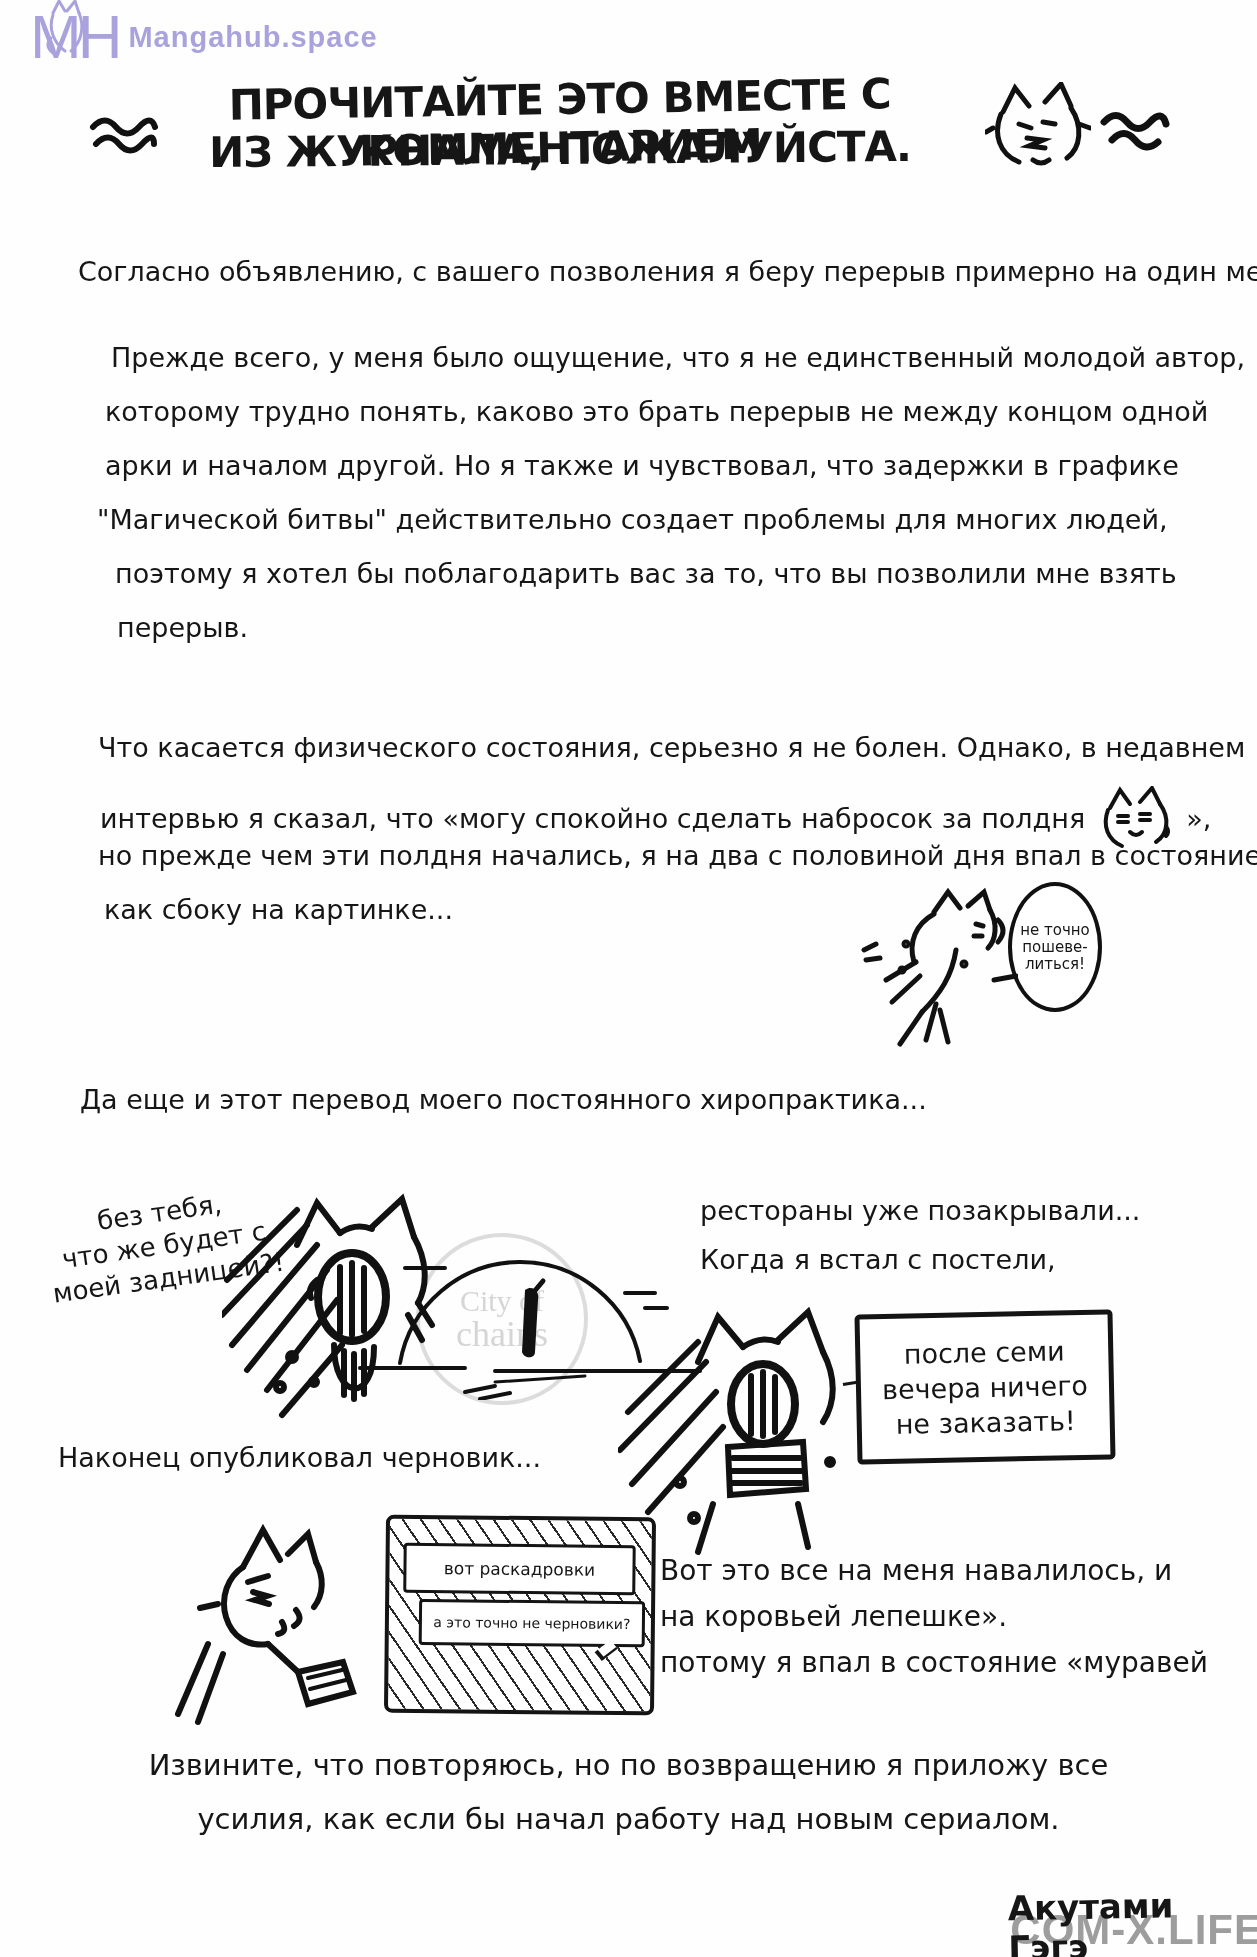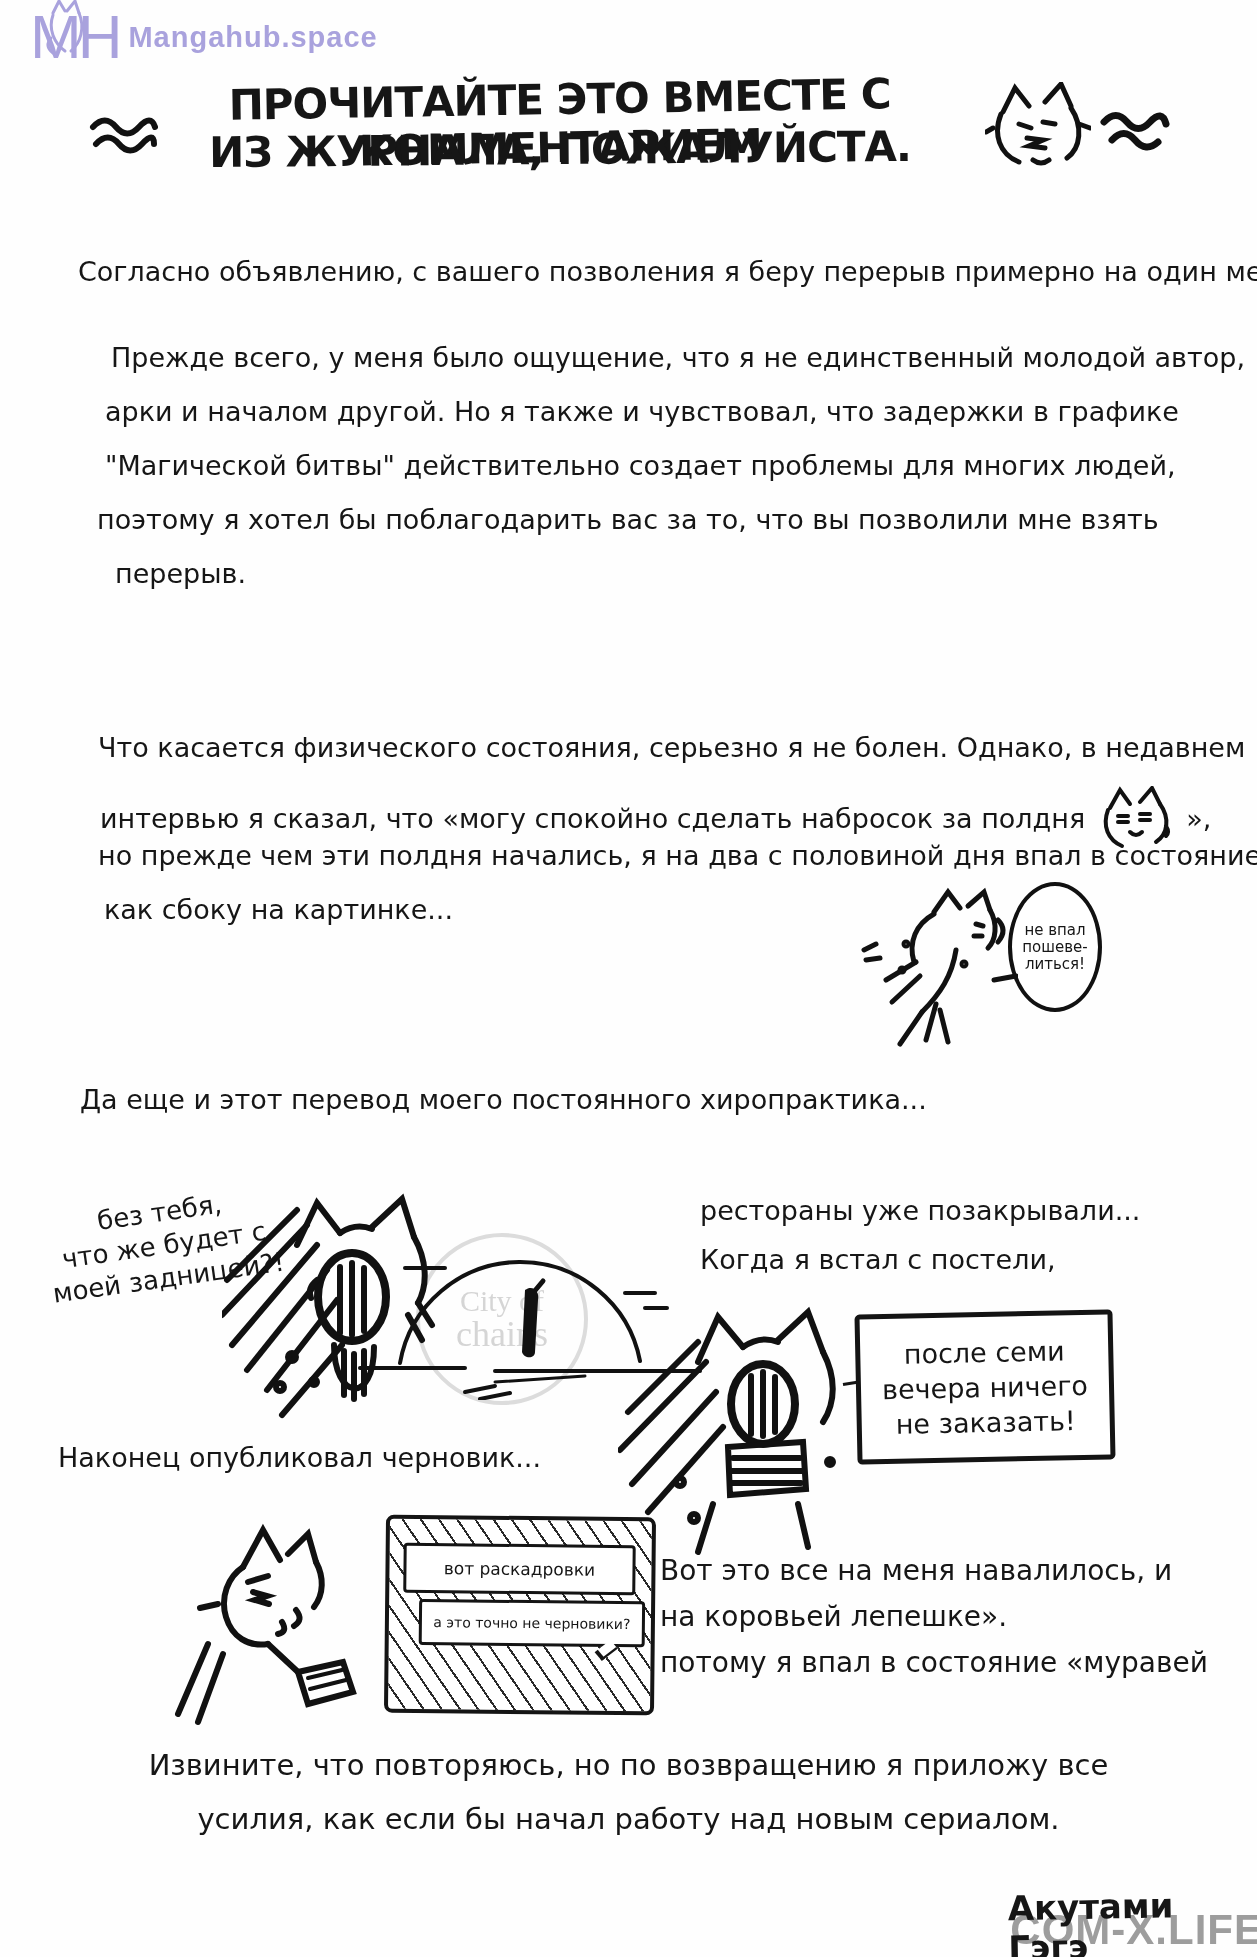--- a/index.html
+++ b/index.html
@@ -121,20 +121,21 @@
     <g fill="none" stroke="#111" stroke-width="7" stroke-linecap="round">
       <path d="M4 18 q12 -13 23 0 t23 0 t16 2"></path>
         <path d="M12 36 q12 -13 23 0 t23 2"></path>
     </g>
   </svg>
 
   <div class="abs hand" style="left:78px;top:256px;">Согласно объявлению, с вашего позволения я беру перерыв примерно на один месяц.</div>
 
   <div id="p2" class="abs">
     <div class="hand p2line">Прежде всего, у меня было ощущение, что я не единственный молодой автор,</div>
+    <div class="hand p2line">которому трудно понять, каково это брать перерыв не между концом одной</div>
     <div class="hand p2line">арки и началом другой. Но я также и чувствовал, что задержки в графике</div>
     <div class="hand p2line">"Магической битвы" действительно создает проблемы для многих людей,</div>
     <div class="hand p2line">поэтому я хотел бы поблагодарить вас за то, что вы позволили мне взять</div>
     <div class="hand p2line">перерыв.</div>
   </div>
 
   <div class="abs hand" style="left:98px;top:732px;">Что касается физического состояния, серьезно я не болен. Однако, в недавнем</div>
   <div class="abs hand" style="left:100px;top:786px;">
     <span>интервью я сказал, что «могу спокойно сделать набросок за полдня</span>
     <svg style="display:inline-block;vertical-align:-22px;margin:0 4px;" width="76" height="64" viewBox="0 0 76 64">
@@ -173,21 +174,21 @@
       <circle cx="50" cy="60" r="2"></circle>
         <circle cx="46" cy="86" r="2"></circle>
         <circle cx="108" cy="80" r="2"></circle>
       <path d="M142 36 q10 10 0 22"></path>
       <path d="M20 60 l-12 6"></path>
         <path d="M24 74 l-14 2"></path>
       <path d="M138 96 L160 92"></path>
     </g>
   </svg>
   <div id="cant-move" class="abs">
-    <div>не впал</div>
+    <div>не точно</div>
     <div>пошеве-</div>
     <div>литься!</div>
   </div>
 
   <div class="abs hand" style="left:80px;top:1084px;">Да еще и этот перевод моего постоянного хиропрактика...</div>
 
   <div id="butt" class="abs">
     <div>без тебя,</div>
     <div>что же будет с</div>
     <div>моей задницей?!</div>

